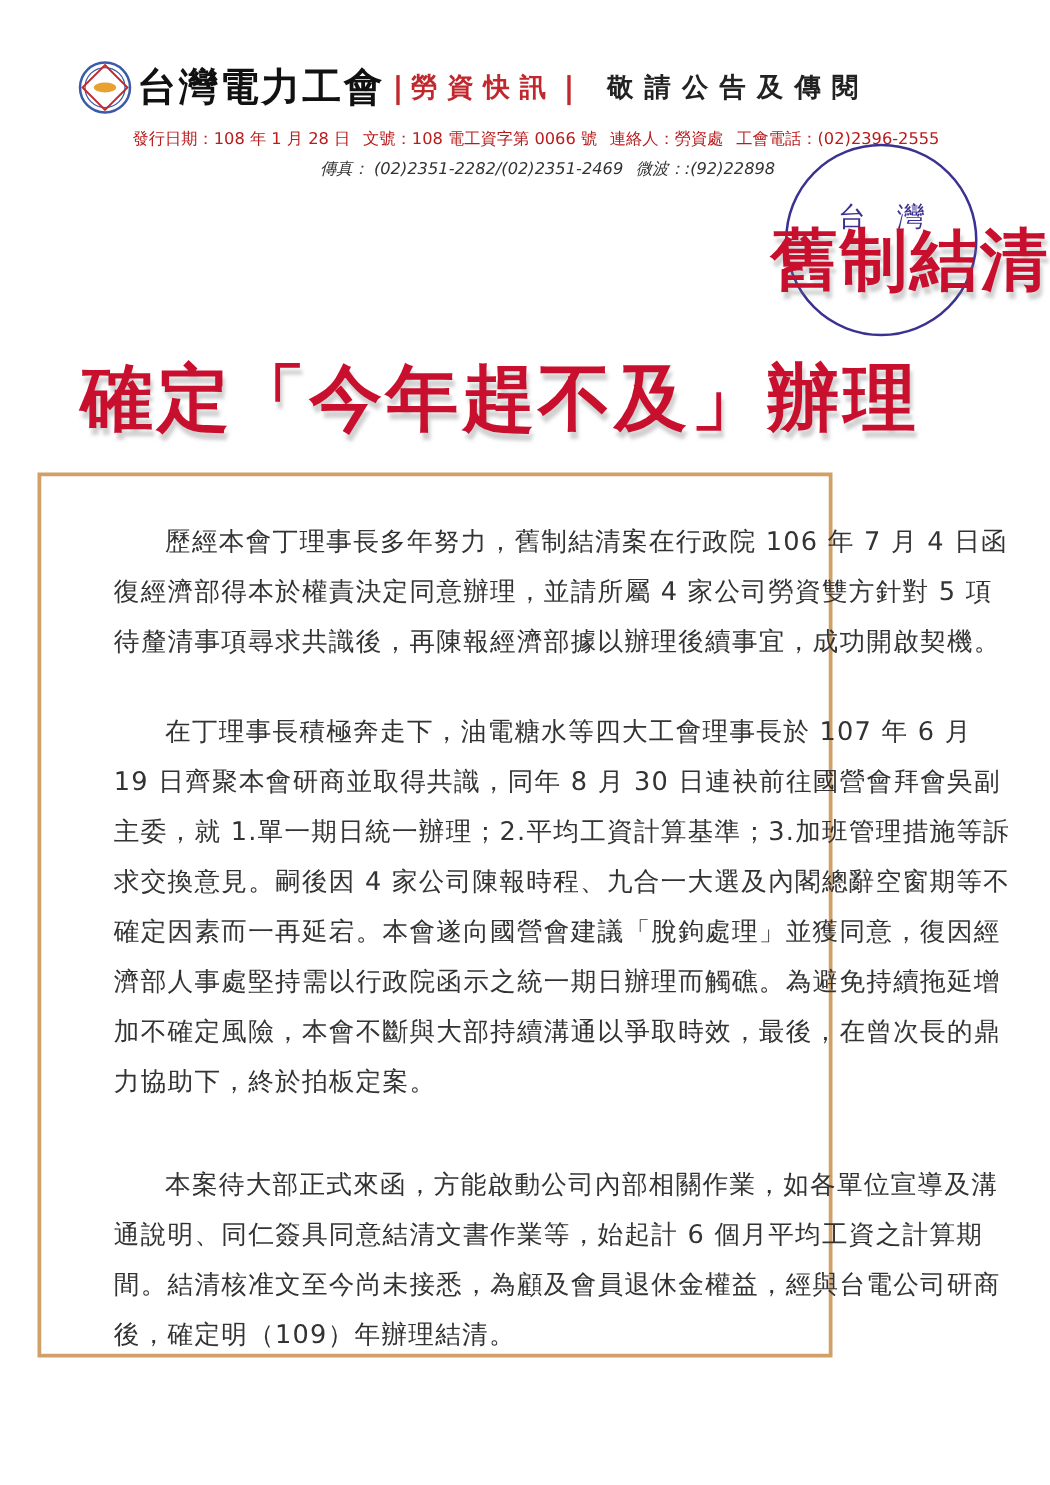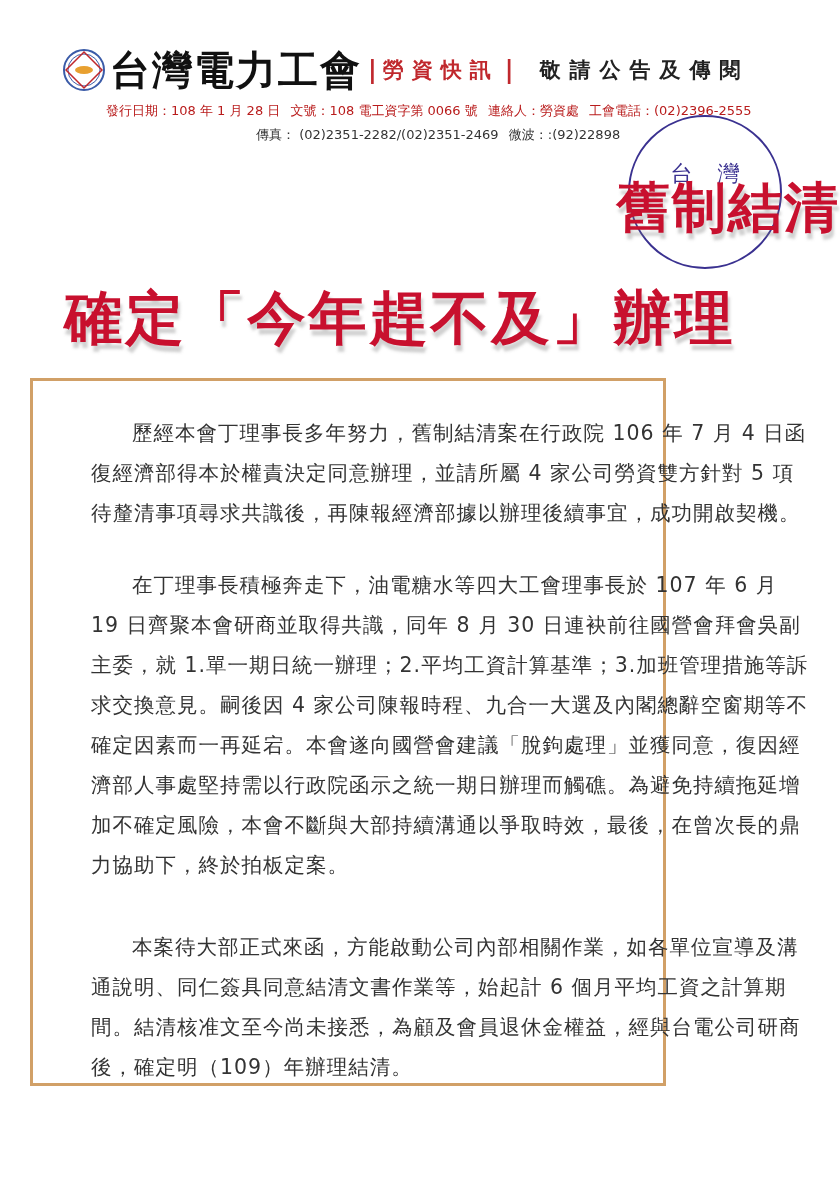--- a/index.html
+++ b/index.html
@@ -1,24 +1,24 @@
 <!DOCTYPE html>
 <html><head>
 <meta charset="utf-8">
 <style>
   html, body { margin: 0; padding: 0; background: #ffffff; }
   body { width: 840px; height: 1188px; position: relative; overflow: hidden; font-family: "DejaVu Sans", sans-serif; }
   .header { position: absolute; left: 62px; top: 44px; height: 52px; display: flex; align-items: center; }
   .logo { width: 44px; height: 44px; margin-right: 4px; }
-  .org-name { font-family: "DejaVu Serif", serif; font-weight: bold; font-size: 40px; letter-spacing: 2px; color: #111; }
+  .org-name { font-family: "DejaVu Serif", serif; font-weight: bold; font-size: 31px; letter-spacing: 2px; color: #111; }
   .sep { color: #c0282d; font-size: 24px; margin: 0 6px; font-weight: bold; }
   .newsletter { color: #c0282d; font-size: 21px; letter-spacing: 8px; font-weight: bold; }
   .notice { color: #222; font-size: 21px; letter-spacing: 9px; font-weight: bold; margin-left: 20px; }
   .meta1 { position: absolute; left: 106px; top: 102px; font-size: 13px; color: #b91c1c; white-space: nowrap; }
-  .meta2 { position: absolute; left: 256px; top: 126px; font-size: 13px; color: #333; white-space: nowrap; }
+  .meta2 { position: absolute; left: 256px; top: 126px; font-size: 13px; color: #333; white-space: nowrap; font-style: italic; }
   .meta1 span, .meta2 span { margin-right: 6px; }
   .stamp { position: absolute; left: 628px; top: 115px; width: 150px; height: 150px; border: 2px solid #3a3190; border-radius: 50%; color: #3a3190; font-family: "DejaVu Serif", serif; }
   .stamp .l1 { position: absolute; top: 42px; left: 0; right: 0; display: flex; justify-content: space-around; font-size: 22px; padding: 0 28px; }
   .stamp .l2 { position: absolute; top: 80px; left: 0; right: 0; text-align: center; font-size: 22px; letter-spacing: 2px; }
   .title1 { position: absolute; left: 0; width: 840px; top: 172px; text-align: right; font-size: 54px; font-weight: bold; color: #c8102e; letter-spacing: 2px; text-shadow: 2px 6px 3px rgba(120,120,120,0.35); }
   .title2 { position: absolute; left: 0; width: 800px; top: 280px; text-align: center; font-size: 58px; font-weight: bold; color: #c8102e; letter-spacing: 3px; text-shadow: 2px 6px 3px rgba(120,120,120,0.35); }
   .box { position: absolute; left: 30px; top: 378px; width: 636px; height: 708px; border: 3px solid #d1a067; box-sizing: border-box; }
   .para { position: absolute; left: 58px; width: 718px; font-size: 20.5px; line-height: 40px; color: #333; letter-spacing: 1px; text-indent: 2em; }
   .p1 { top: 32px; }
   .p2 { top: 184px; }

